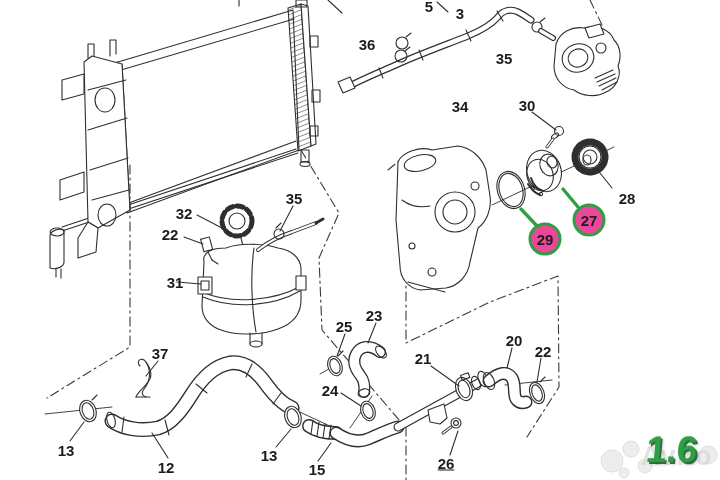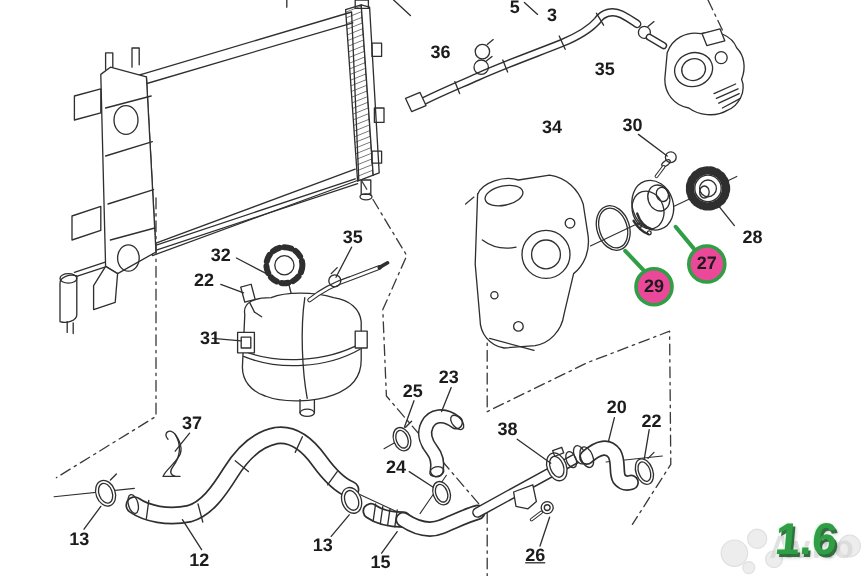--- a/index.html
+++ b/index.html
@@ -314,21 +314,21 @@
       <div class="part-label" style="left: 627px; top: 198px;">28</div>
       <div class="part-label circled" style="left: 589px; top: 220px;">27</div>
       <div class="part-label circled" style="left: 545px; top: 239px;">29</div>
       <div class="part-label" style="left: 184px; top: 213px;">32</div>
       <div class="part-label" style="left: 170px; top: 234px;">22</div>
       <div class="part-label" style="left: 294px; top: 198px;">35</div>
       <div class="part-label" style="left: 163px; top: 282px; margin-left: 12px;">31</div>
       <div class="part-label" style="left: 344px; top: 326px;">25</div>
       <div class="part-label" style="left: 374px; top: 315px;">23</div>
       <div class="part-label" style="left: 330px; top: 390px;">24</div>
-      <div class="part-label" style="left: 423px; top: 358px;">38</div>
+      <div class="part-label" style="left: 423px; top: 358px;">21</div>
       <div class="part-label" style="left: 514px; top: 340px;">20</div>
       <div class="part-label" style="left: 543px; top: 351px;">22</div>
       <div class="part-label" style="left: 446px; top: 463px; text-decoration: underline;">26</div>
       <div class="part-label" style="left: 317px; top: 469px;">15</div>
       <div class="part-label" style="left: 269px; top: 455px;">13</div>
       <div class="part-label" style="left: 166px; top: 467px;">12</div>
       <div class="part-label" style="left: 66px; top: 450px;">13</div>
       <div class="part-label" style="left: 160px; top: 353px;">37</div>
     </div>
 

